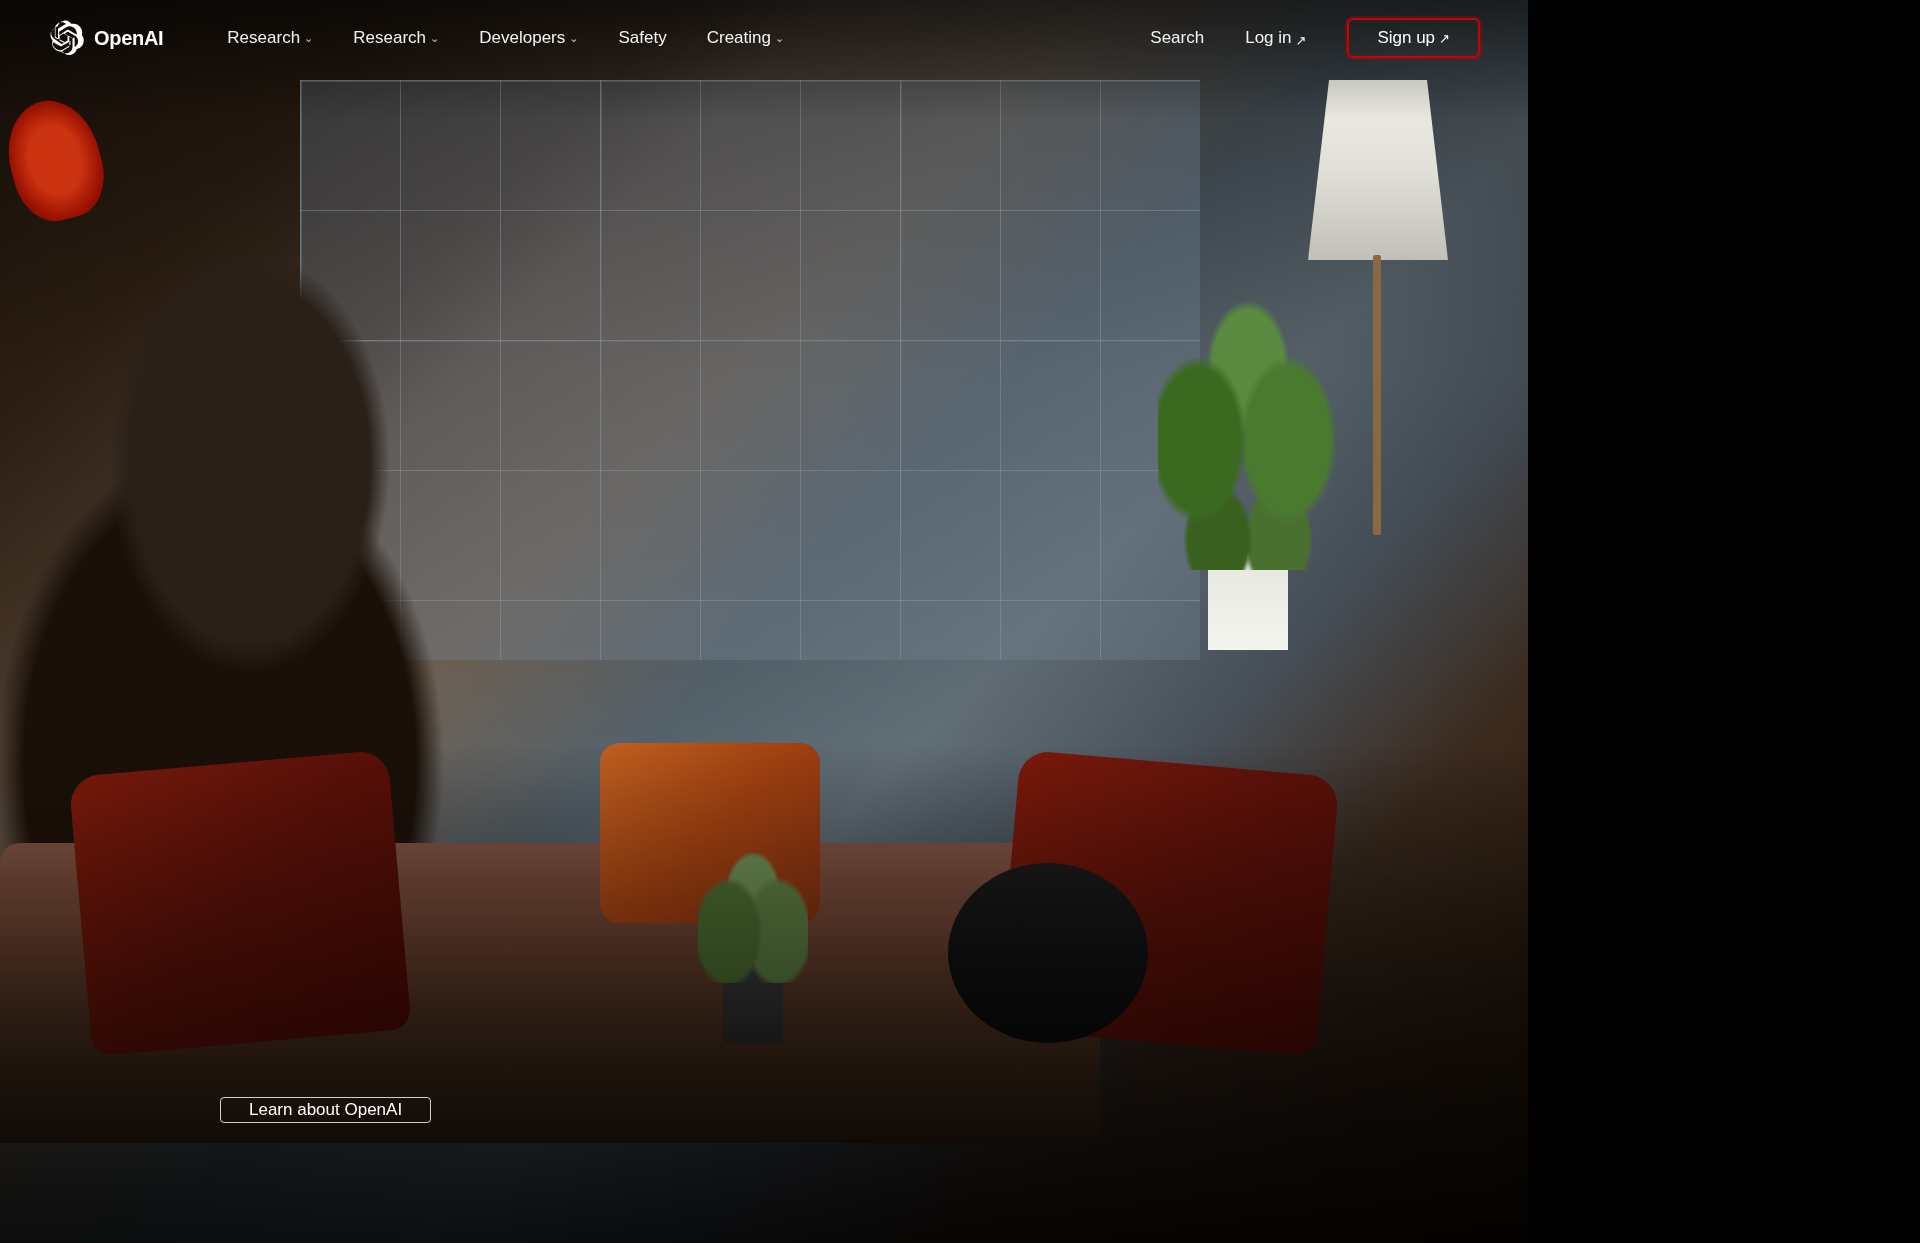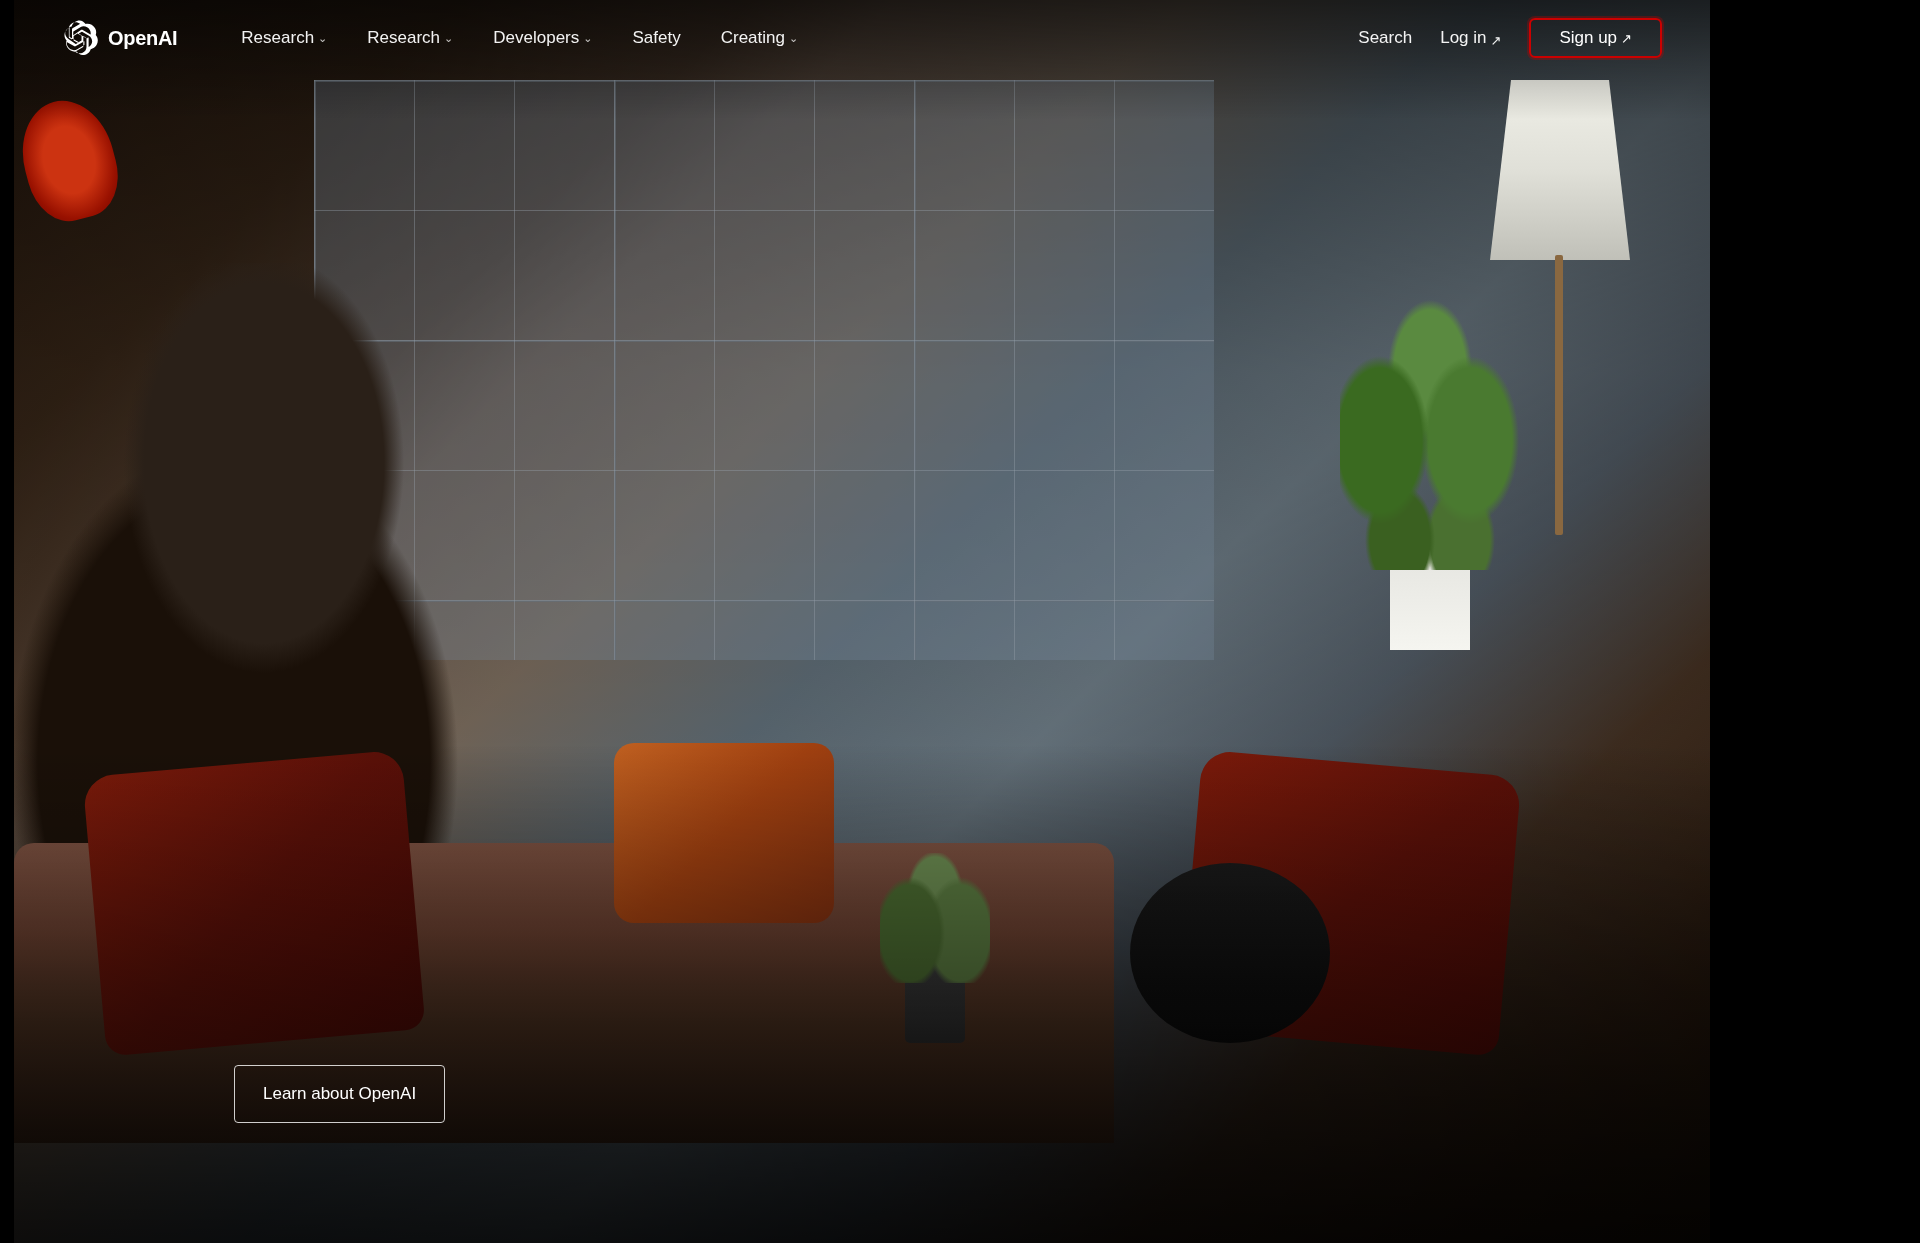--- a/index.html
+++ b/index.html
@@ -12,24 +12,23 @@
       font-family: -apple-system, BlinkMacSystemFont, 'Segoe UI', sans-serif;
       width: 1920px;
       height: 1243px;
       overflow: hidden;
       background: #000;
     }
 
     
     .hero {
       position: relative;
-      width: 1696px;
+      width: 1528px;
       height: 1243px;
       overflow: hidden;
-      margin-left: 14px;
     }
 
     
     .hero-bg {
       position: absolute;
       top: 0;
       left: 0;
       width: 100%;
       height: 100%;
       background: 
@@ -373,21 +372,21 @@
     }
 
     .chevron-icon {
       font-size: 11px;
       opacity: 0.8;
     }
 
     .nav-right {
       display: flex;
       align-items: center;
-      gap: 28px;
+      gap: 41px;
     }
 
     .nav-search {
       color: white;
       text-decoration: none;
       font-size: 17px;
       font-weight: 400;
       opacity: 0.95;
     }
 
@@ -437,21 +436,21 @@
       margin-bottom: 56px;
       letter-spacing: -1px;
     }
 
     .hero-cta {
       display: inline-block;
       color: white;
       text-decoration: none;
       font-size: 17px;
       font-weight: 400;
-      padding: 18px 28px;
+      padding: 2px 28px;
       border: 1.5px solid rgba(255,255,255,0.8);
       border-radius: 4px;
     }
   </style>
 </head>
 <body>
 
 <div class="hero">
 
   <div class="hero-bg"></div>

